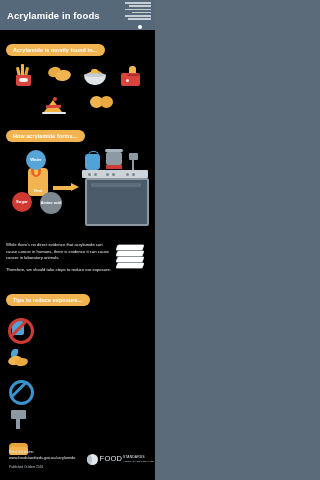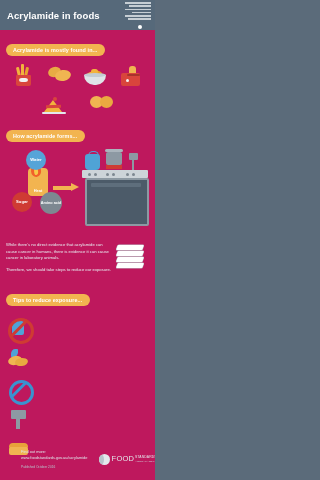--- a/index.html
+++ b/index.html
@@ -4,21 +4,21 @@
 <style>
   html,body{margin:0;padding:0;}
   body{
     width:155px;height:480px;
     background:#5b6b7a;
     font-family:"Liberation Sans", sans-serif;
     color:#ffffff;
     overflow:hidden;
     position:relative;
   }
-  .page{width:155px;height:480px;position:relative;overflow:hidden;background:#be185d;}
+  .page{width:155px;height:480px;position:relative;overflow:hidden;background:#000000;}
 
   
   .header{
     position:relative;height:30px;background:#56697a;
     display:flex;align-items:center;
   }
   .header-title{
     font-size:9.5px;font-weight:bold;color:#ffffff;
     margin-left:7px;letter-spacing:.1px;white-space:nowrap;
   }
@@ -180,21 +180,21 @@
 
   
   .toolico .head{position:absolute;left:5px;top:4px;width:15px;height:9px;background:#8d99a3;border-radius:1px;}
   .toolico .stem{position:absolute;left:10px;top:12px;width:4px;height:11px;background:#8d99a3;}
 
   
   .breadico .loaf{position:absolute;left:3px;top:7px;width:19px;height:12px;background:#f0b551;border-radius:6px 6px 2px 2px;}
   .breadico .crust{position:absolute;left:3px;top:7px;width:19px;height:4px;background:#e8a23a;border-radius:6px 6px 0 0;}
 
   
-  .footer{position:absolute;left:16px;bottom:0;width:155px;height:42px;}
+  .footer{position:absolute;left:4px;bottom:0;width:155px;height:42px;}
   .footer-inner{display:flex;align-items:center;height:100%;padding:0 5px;}
   .footer-text{flex:1;}
   .f-line{font-size:3.9px;color:#dfe5ea;line-height:1.5;margin:0;}
   .f-url{font-size:3.9px;color:#dfe5ea;line-height:1.5;margin:0 0 4px 0;}
   .f-pub{font-size:3.2px;color:#b9c4cc;margin:0;}
   .logo{display:flex;align-items:center;flex:none;}
   .logo-dot{width:11px;height:11px;border-radius:50%;background:#e3e8ec;margin-right:2px;position:relative;overflow:hidden;flex:none;}
   .logo-dot:after{content:"";position:absolute;left:-2px;top:0;width:7px;height:11px;background:#b9c4cc;border-radius:50%;}
   .logo-word{font-size:7.5px;color:#e3e8ec;letter-spacing:.2px;line-height:1;}
   .logo-stack{margin-left:1px;}

